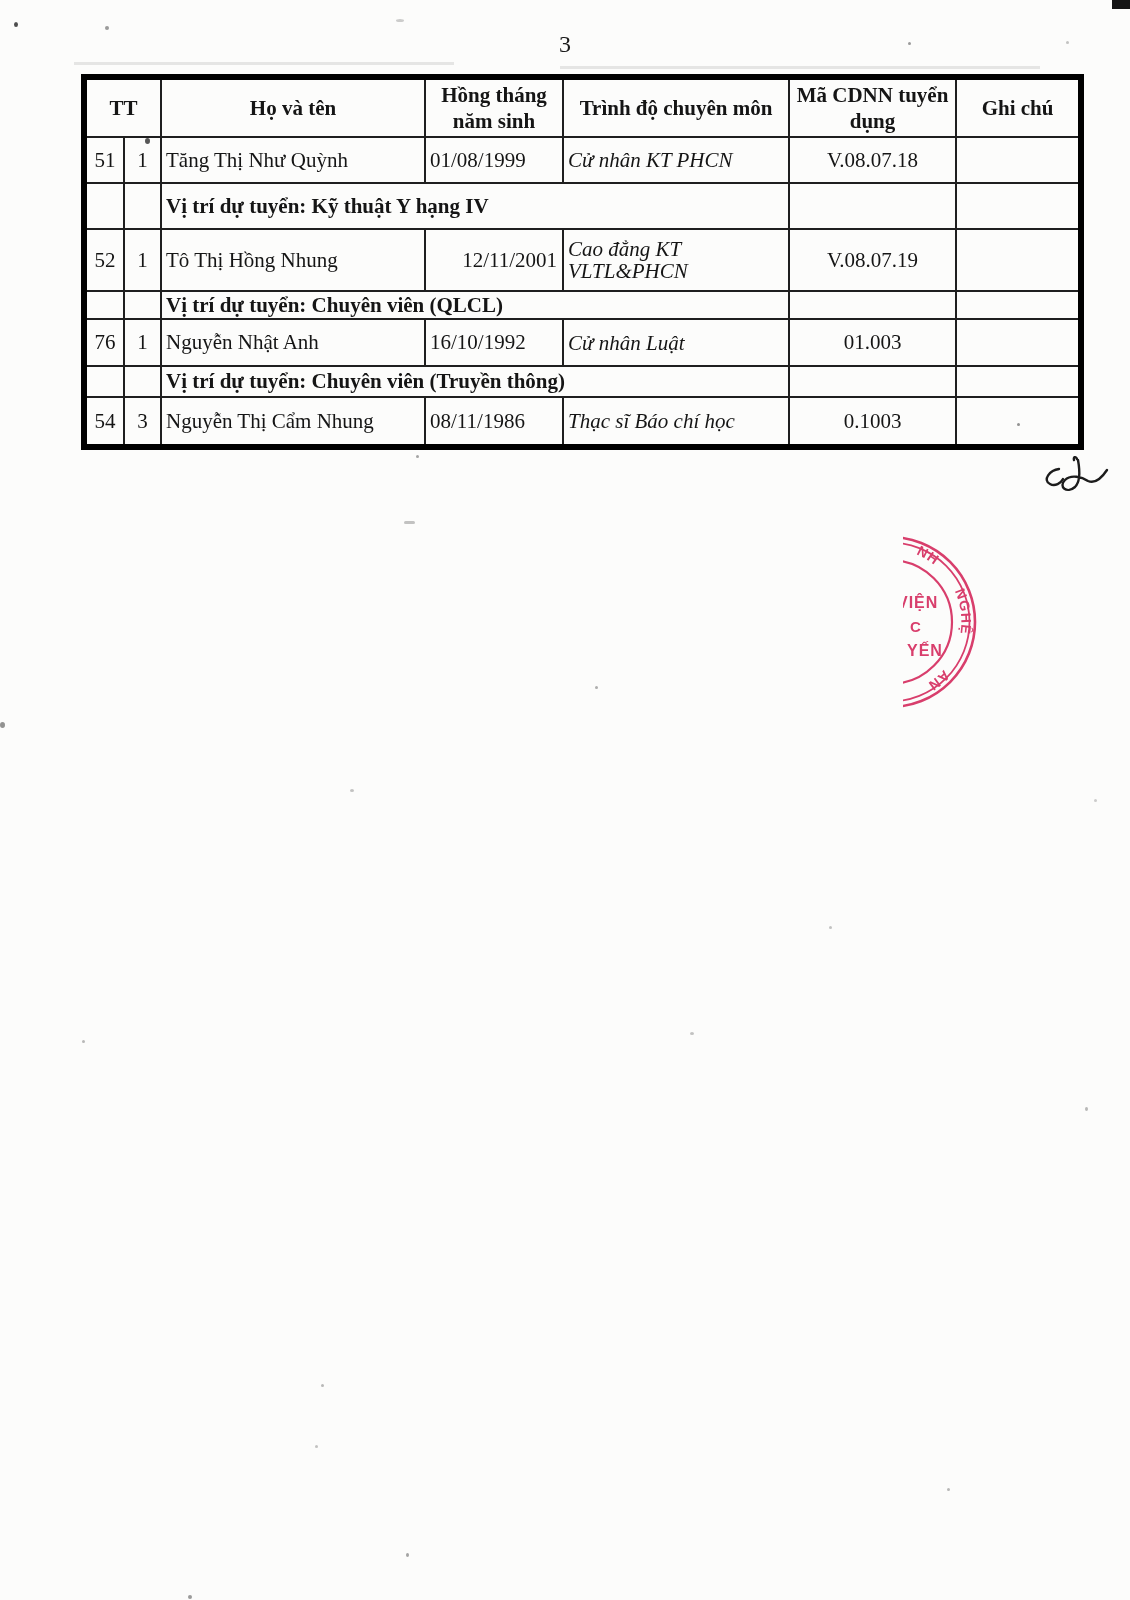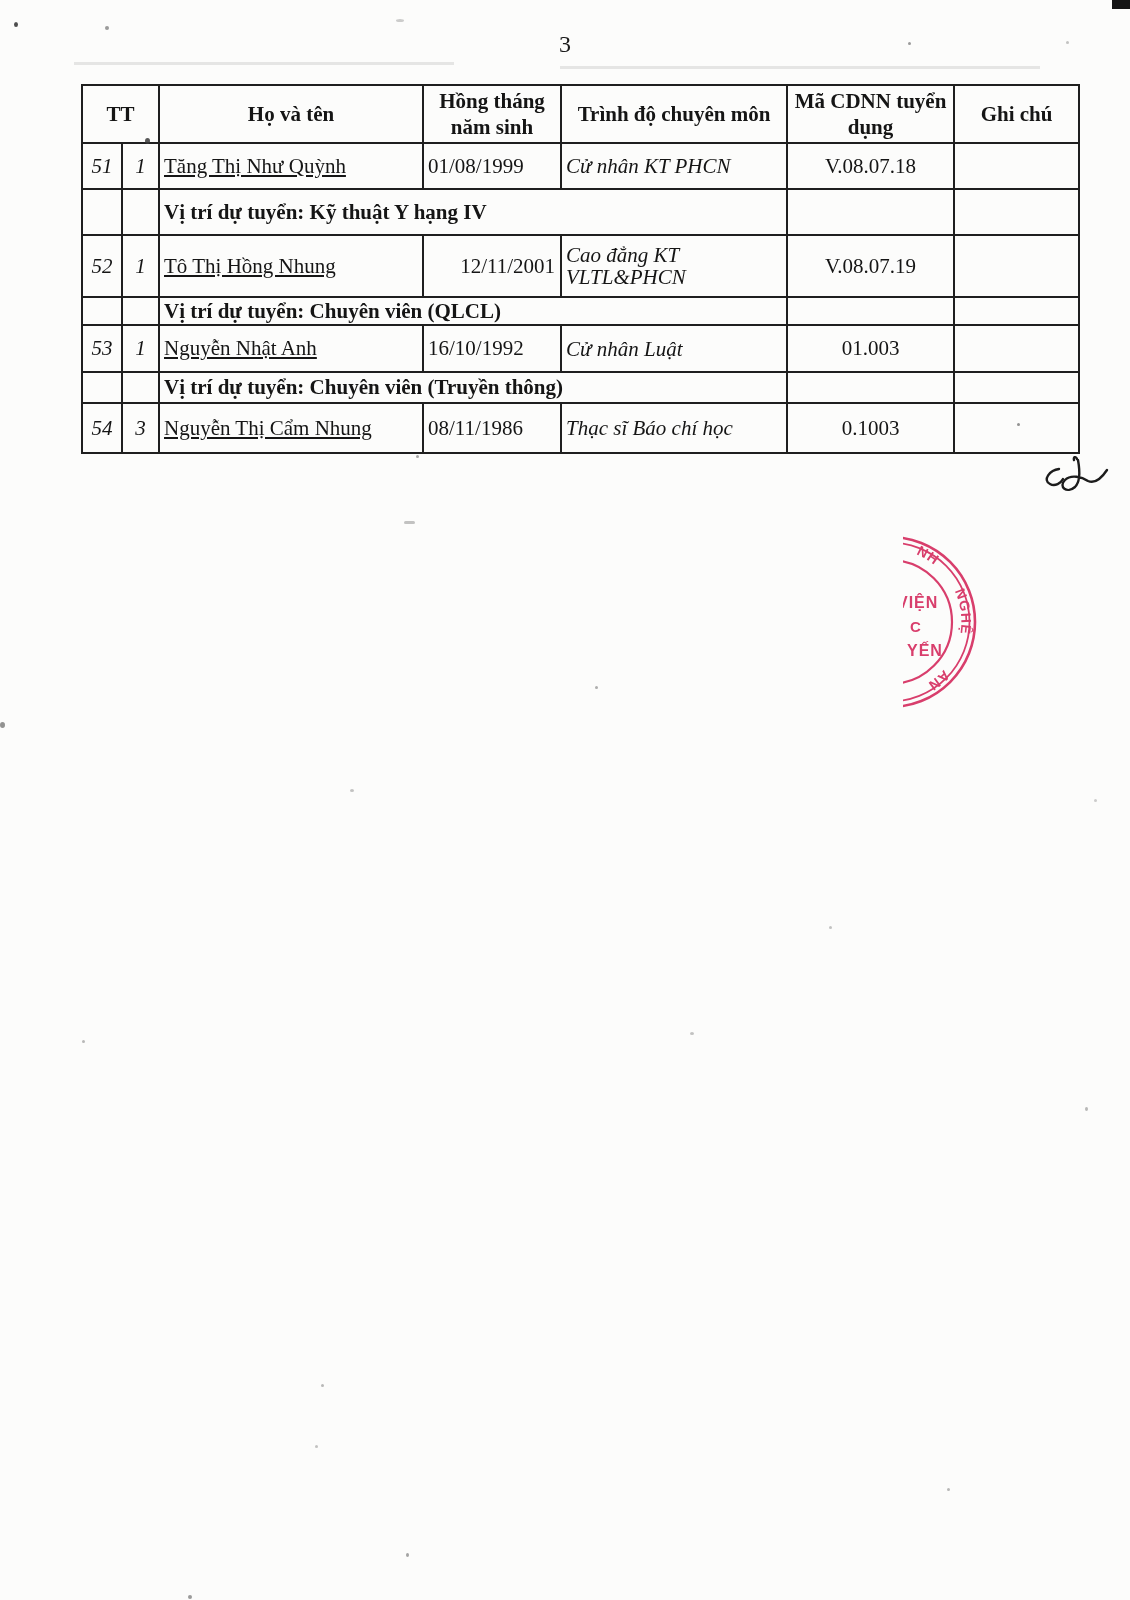--- a/index.html
+++ b/index.html
@@ -14,36 +14,36 @@
     --stamp: #d63062;
   }
 
   .page-number {
     position: absolute; top: 31px; left: 0;
     width: 1130px; text-align: center;
     font-size: 24px; color: #1a1a1a;
   }
 
   table.roster {
-    position: absolute; left: 81px; top: 84px;
+    position: absolute; left: 81px; top: 74px;
     width: 997px;
     border-collapse: collapse; table-layout: fixed;
-    border: 1px solid #000000;
+    border: 6px solid #000000;
   }
   .roster th, .roster td {
     border: 2px solid #1f1f1f;
     vertical-align: middle;
     font-size: 21px;
     padding: 0 4px;
     overflow: hidden;
     color: #151515;
   }
   .roster th { font-weight: bold; text-align: center; line-height: 26px; padding: 2px; }
-  .c-tt, .c-no { text-align: center; padding: 0; font-style: italic; }
-  .c-name { padding-left: 8px; text-decoration: underline; }
+  .c-tt, .c-no { text-align: center; padding: 0; }
+  .c-name { padding-left: 8px; }
   .c-dob  { padding-left: 5px; }
   .c-dob.right { text-align: right; padding-right: 5px; padding-left: 0; }
   .c-qual { padding-left: 8px; line-height: 22px; font-style: italic; }
   .c-code { text-align: center; }
   .pos-label { font-weight: bold; font-size: 22px; padding-left: 7px; }
 
   .stamp { position: absolute; left: 850px; top: 520px; opacity: .93; }
   .stampink circle { stroke: var(--stamp); fill: none; }
   .stampink text {
     fill: var(--stamp);
@@ -115,21 +115,21 @@
 
   <tr style="height:28px">
     <td class="c-tt"></td>
     <td class="c-no"></td>
     <td class="pos-label" colspan="3">Vị trí dự tuyển: Chuyên viên (QLCL)</td>
     <td class="c-code"></td>
     <td class="c-note"></td>
   </tr>
 
   <tr style="height:47px">
-    <td class="c-tt">53</td>
+    <td class="c-tt">76</td>
     <td class="c-no">1</td>
     <td class="c-name">Nguyễn Nhật Anh</td>
     <td class="c-dob">16/10/1992</td>
     <td class="c-qual">Cử nhân Luật</td>
     <td class="c-code">01.003</td>
     <td class="c-note"></td>
   </tr>
 
   <tr style="height:31px">
     <td class="c-tt"></td>

